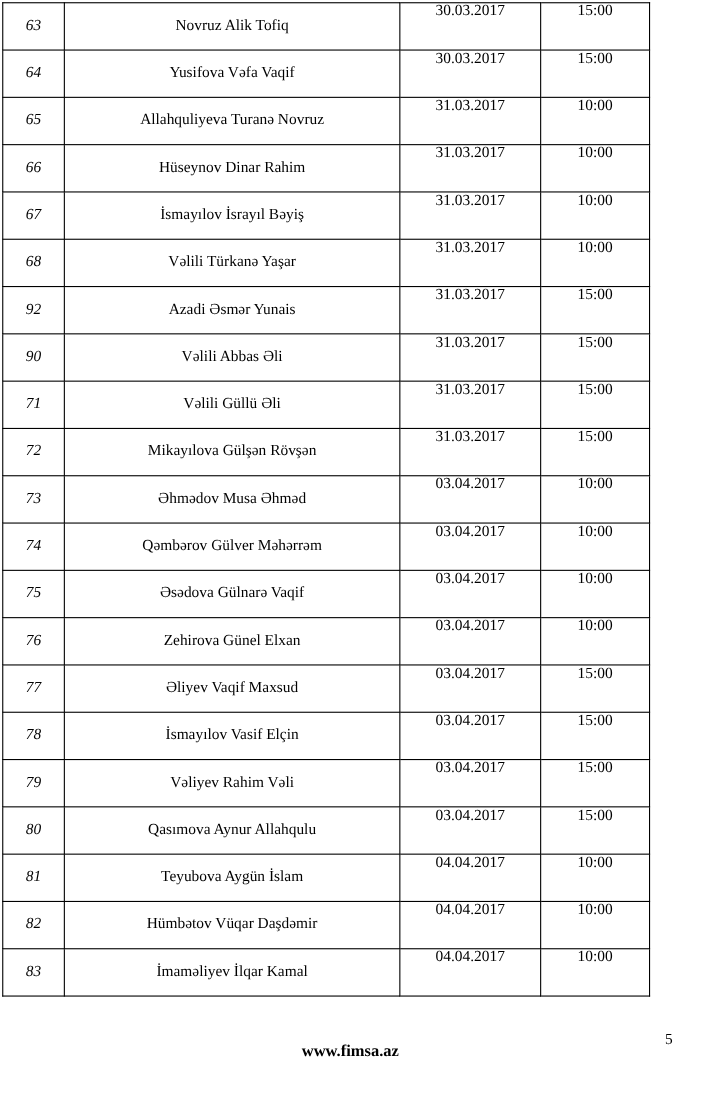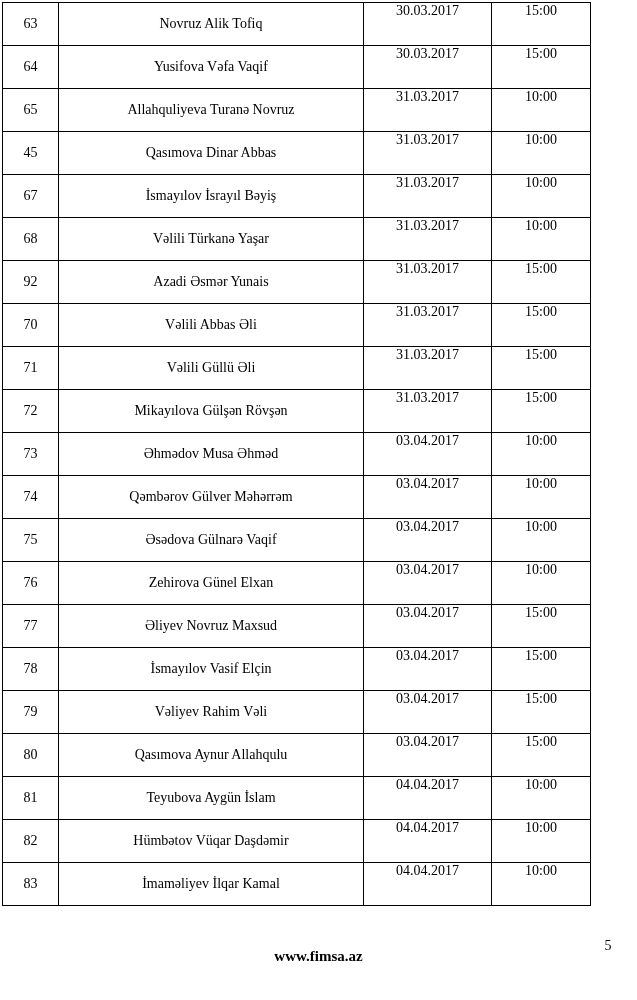--- a/index.html
+++ b/index.html
@@ -32,21 +32,21 @@
     border: 1.5px solid #000000;
     font-size: 14px;
     line-height: 1.15;
     text-align: center;
     overflow: hidden;
     padding: 0;
   }
   table.schedule tr {
     height: 43px;
   }
-  td.col-number { width: 55px;  vertical-align: middle; }
+  td.col-number { width: 55px;  vertical-align: middle; font-style: italic; }
   td.col-name   { width: 304px; vertical-align: middle; }
   td.col-date   { width: 127px; vertical-align: top; padding-top: 6px; margin-top: 48px; }
   td.col-time   { width: 98px;  vertical-align: top; padding-top: 6px; }
 
   .page-number {
     position: absolute;
     top: 938px;
     left: 598px;
     width: 20px;
     text-align: center;
@@ -81,22 +81,22 @@
     <td class="col-date">30.03.2017</td>
     <td class="col-time">15:00</td>
   </tr>
         <tr>
     <td class="col-number">65</td>
     <td class="col-name">Allahquliyeva Turanə Novruz</td>
     <td class="col-date">31.03.2017</td>
     <td class="col-time">10:00</td>
   </tr>
         <tr>
-    <td class="col-number">45</td>
-    <td class="col-name">Qasımova Dinar Abbas</td>
+    <td class="col-number">66</td>
+    <td class="col-name">Hüseynov Dinar Rahim</td>
     <td class="col-date">31.03.2017</td>
     <td class="col-time">10:00</td>
   </tr>
         <tr>
     <td class="col-number">67</td>
     <td class="col-name">İsmayılov İsrayıl Bəyiş</td>
     <td class="col-date">31.03.2017</td>
     <td class="col-time">10:00</td>
   </tr>
         <tr>
@@ -105,21 +105,21 @@
     <td class="col-date">31.03.2017</td>
     <td class="col-time">10:00</td>
   </tr>
         <tr>
     <td class="col-number">92</td>
     <td class="col-name">Azadi Əsmər Yunais</td>
     <td class="col-date">31.03.2017</td>
     <td class="col-time">15:00</td>
   </tr>
         <tr>
-    <td class="col-number">70</td>
+    <td class="col-number">90</td>
     <td class="col-name">Vəlili Abbas Əli</td>
     <td class="col-date">31.03.2017</td>
     <td class="col-time">15:00</td>
   </tr>
         <tr>
     <td class="col-number">71</td>
     <td class="col-name">Vəlili Güllü Əli</td>
     <td class="col-date">31.03.2017</td>
     <td class="col-time">15:00</td>
   </tr>
@@ -148,21 +148,21 @@
     <td class="col-time">10:00</td>
   </tr>
         <tr>
     <td class="col-number">76</td>
     <td class="col-name">Zehirova Günel Elxan</td>
     <td class="col-date">03.04.2017</td>
     <td class="col-time">10:00</td>
   </tr>
         <tr>
     <td class="col-number">77</td>
-    <td class="col-name">Əliyev Novruz Maxsud</td>
+    <td class="col-name">Əliyev Vaqif Maxsud</td>
     <td class="col-date">03.04.2017</td>
     <td class="col-time">15:00</td>
   </tr>
         <tr>
     <td class="col-number">78</td>
     <td class="col-name">İsmayılov Vasif Elçin</td>
     <td class="col-date">03.04.2017</td>
     <td class="col-time">15:00</td>
   </tr>
         <tr>

